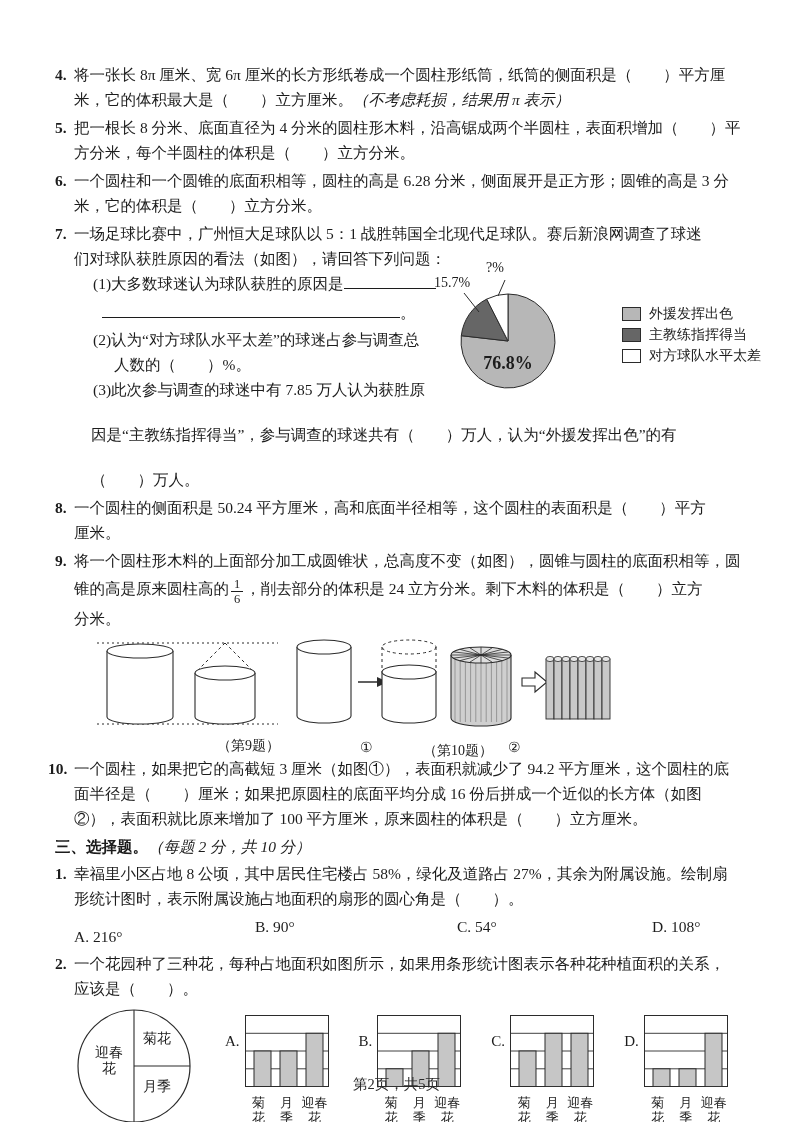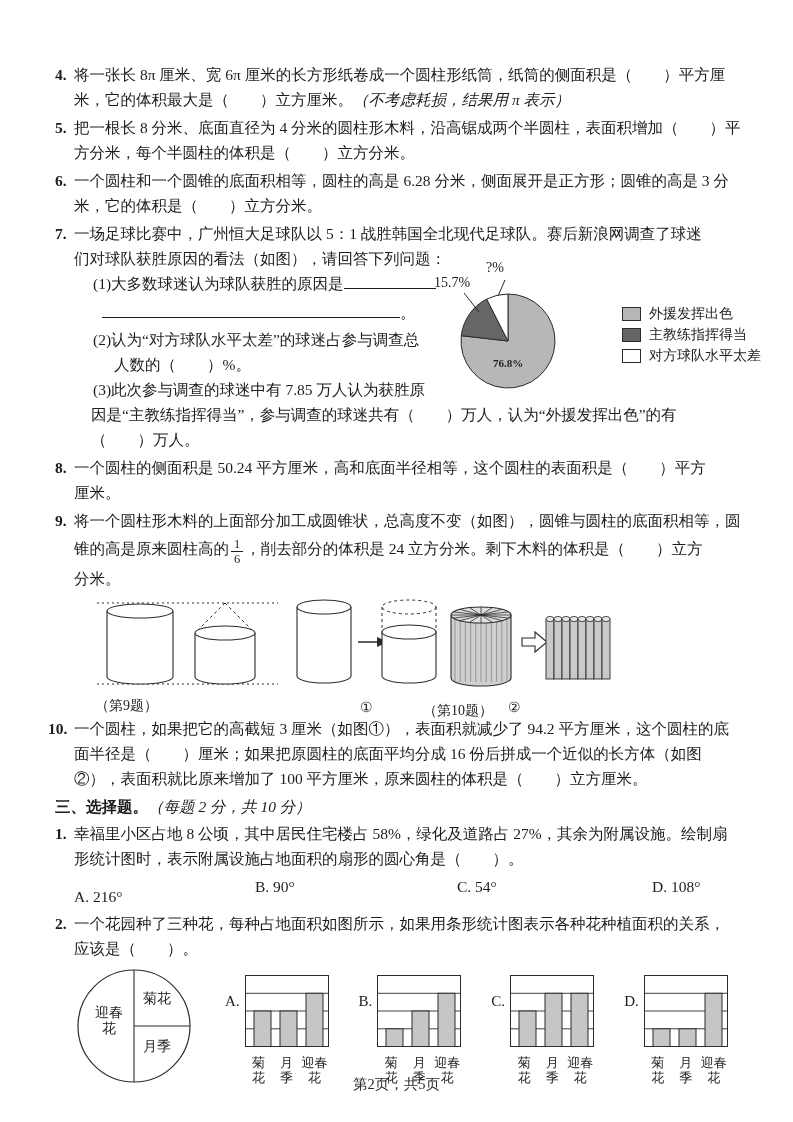--- a/index.html
+++ b/index.html
@@ -11,45 +11,45 @@
   }
   p{margin:0;}
   .q{position:relative;padding-left:19px;margin-bottom:3px;}
   .qnum{position:absolute;left:0;top:0;font-weight:700;}
   .q-10 .qnum{left:-7px;}
   .kai{font-style:italic;}
   
   .sub-wrap{position:relative;}
   .sub{padding-left:19px;width:392px;}
   .sub-c{padding-left:40px;width:392px;}
-  .cont{padding-left:17px;}
+  .cont{padding-left:17px;margin-top:20px;}
   .s1b{padding-left:28px;margin:4px 0 2px 0;}
   .u{display:inline-block;border-bottom:1.2px solid #1c1c1c;height:14px;}
   .u1{width:92px;}
   .u2{width:298px;}
   
   .q7-figure{position:absolute;left:382px;top:-2px;width:322px;height:130px;}
   .q7-pie-svg{position:absolute;left:-26px;top:-2px;}
   .pct{position:absolute;font-size:14px;line-height:16px;}
   .pct-157{left:-22px;top:6px;}
   .pct-q{left:30px;top:-9px;}
-  .pct-768{left:22px;top:86px;width:60px;text-align:center;font-weight:700;font-size:11px;}
+  .pct-768{left:22px;top:86px;width:60px;text-align:center;font-weight:700;font-size:18px;}
   .legend{position:absolute;left:166px;top:34px;}
   .lrow{display:flex;align-items:center;height:21px;font-size:14px;}
   .lswatch{display:inline-block;width:17px;height:12px;border:1px solid #2b2b2b;margin-right:8px;flex:none;}
   
   .frac{display:inline-block;text-align:center;vertical-align:-9px;line-height:1;font-size:12.5px;margin:0 2px;}
   .frac .fn{display:block;padding:0 3px 1px 3px;border-bottom:1px solid #1c1c1c;}
   .frac .fd{display:block;padding-top:1px;}
   .tall{line-height:31px;}
   
   .figrow{display:flex;align-items:flex-end;margin:2px 0 2px 40px;}
   .figblock{text-align:center;}
   .fig10block{margin-left:14px;}
-  .figcap{font-size:14px;line-height:17px;text-align:left;}
+  .figcap{font-size:14px;line-height:17px;text-align:right;}
   .fig10caps{position:relative;height:17px;font-size:14px;}
   .fig10caps .n1{position:absolute;left:66px;top:-2px;}
   .fig10caps .n2{position:absolute;left:214px;top:-2px;}
   .fig10caps .cap{position:absolute;left:8px;right:0;text-align:center;top:1px;}
   
   .sec{font-weight:700;margin:1px 0 2px 0;}
   .sec .kai{font-weight:400;margin-top:32px;}
   
   .opts{display:flex;padding-left:19px;}
   .opts span:nth-child(1){width:181px;margin-top:10px;}

